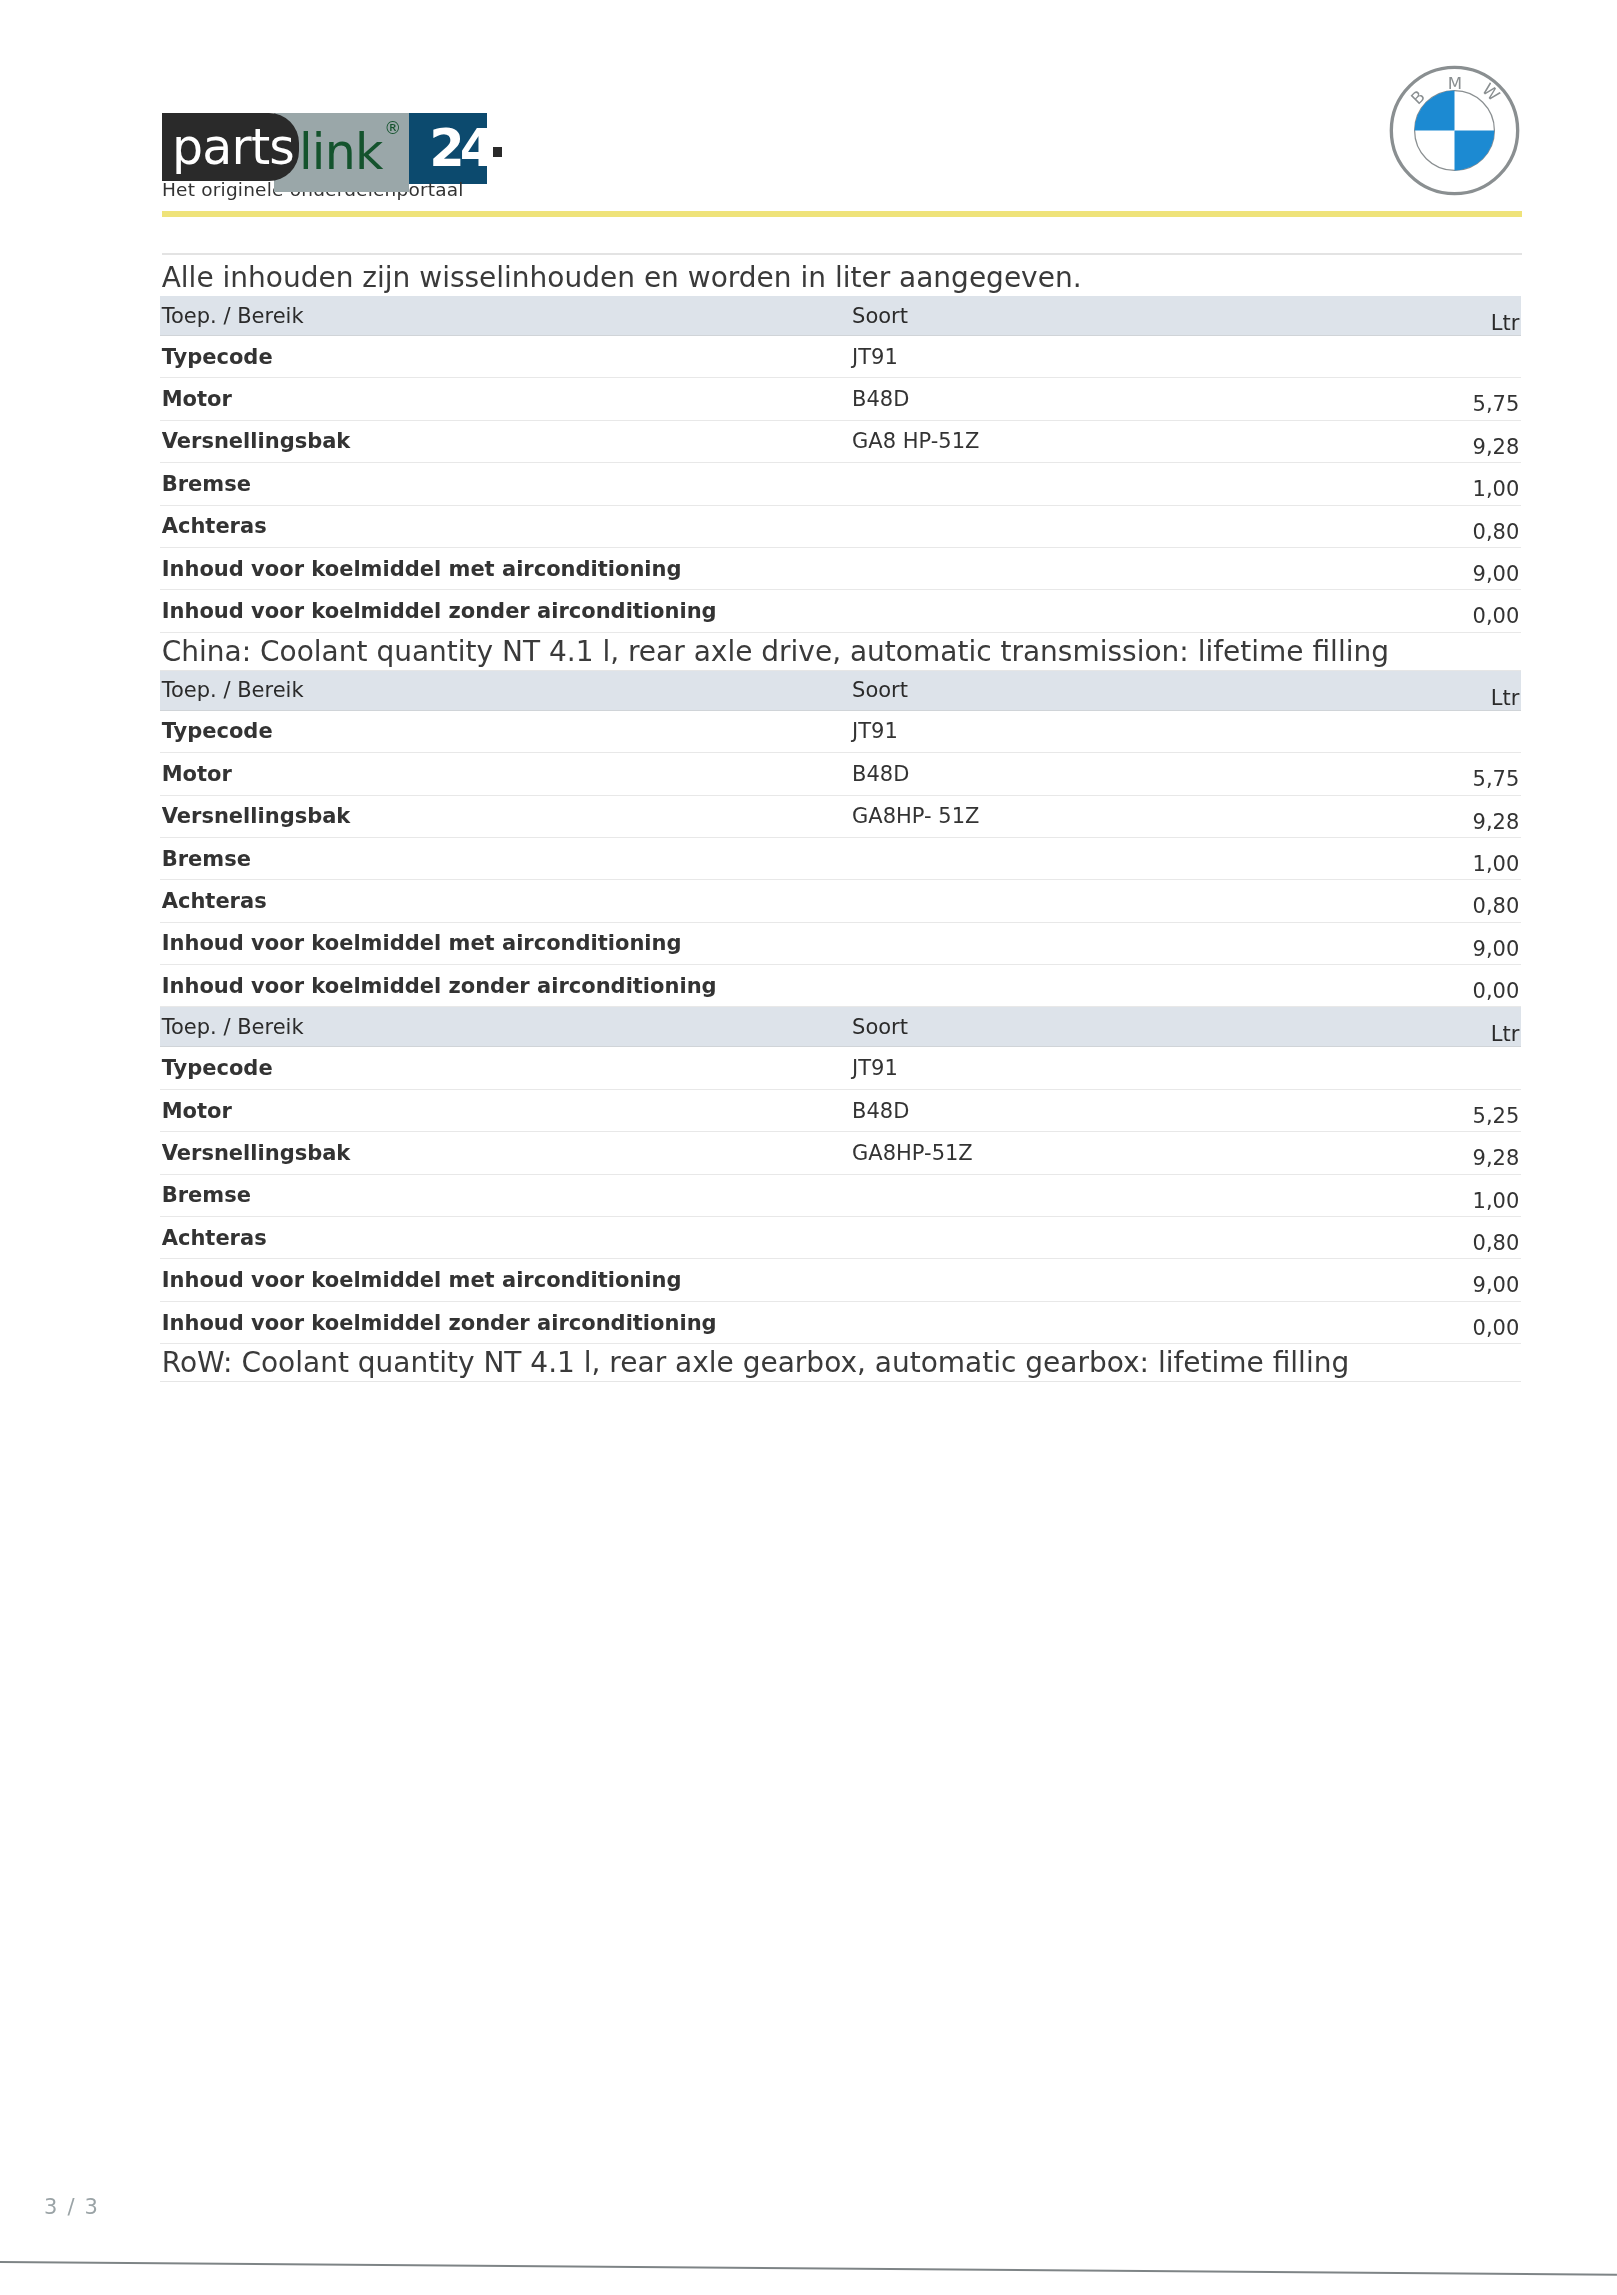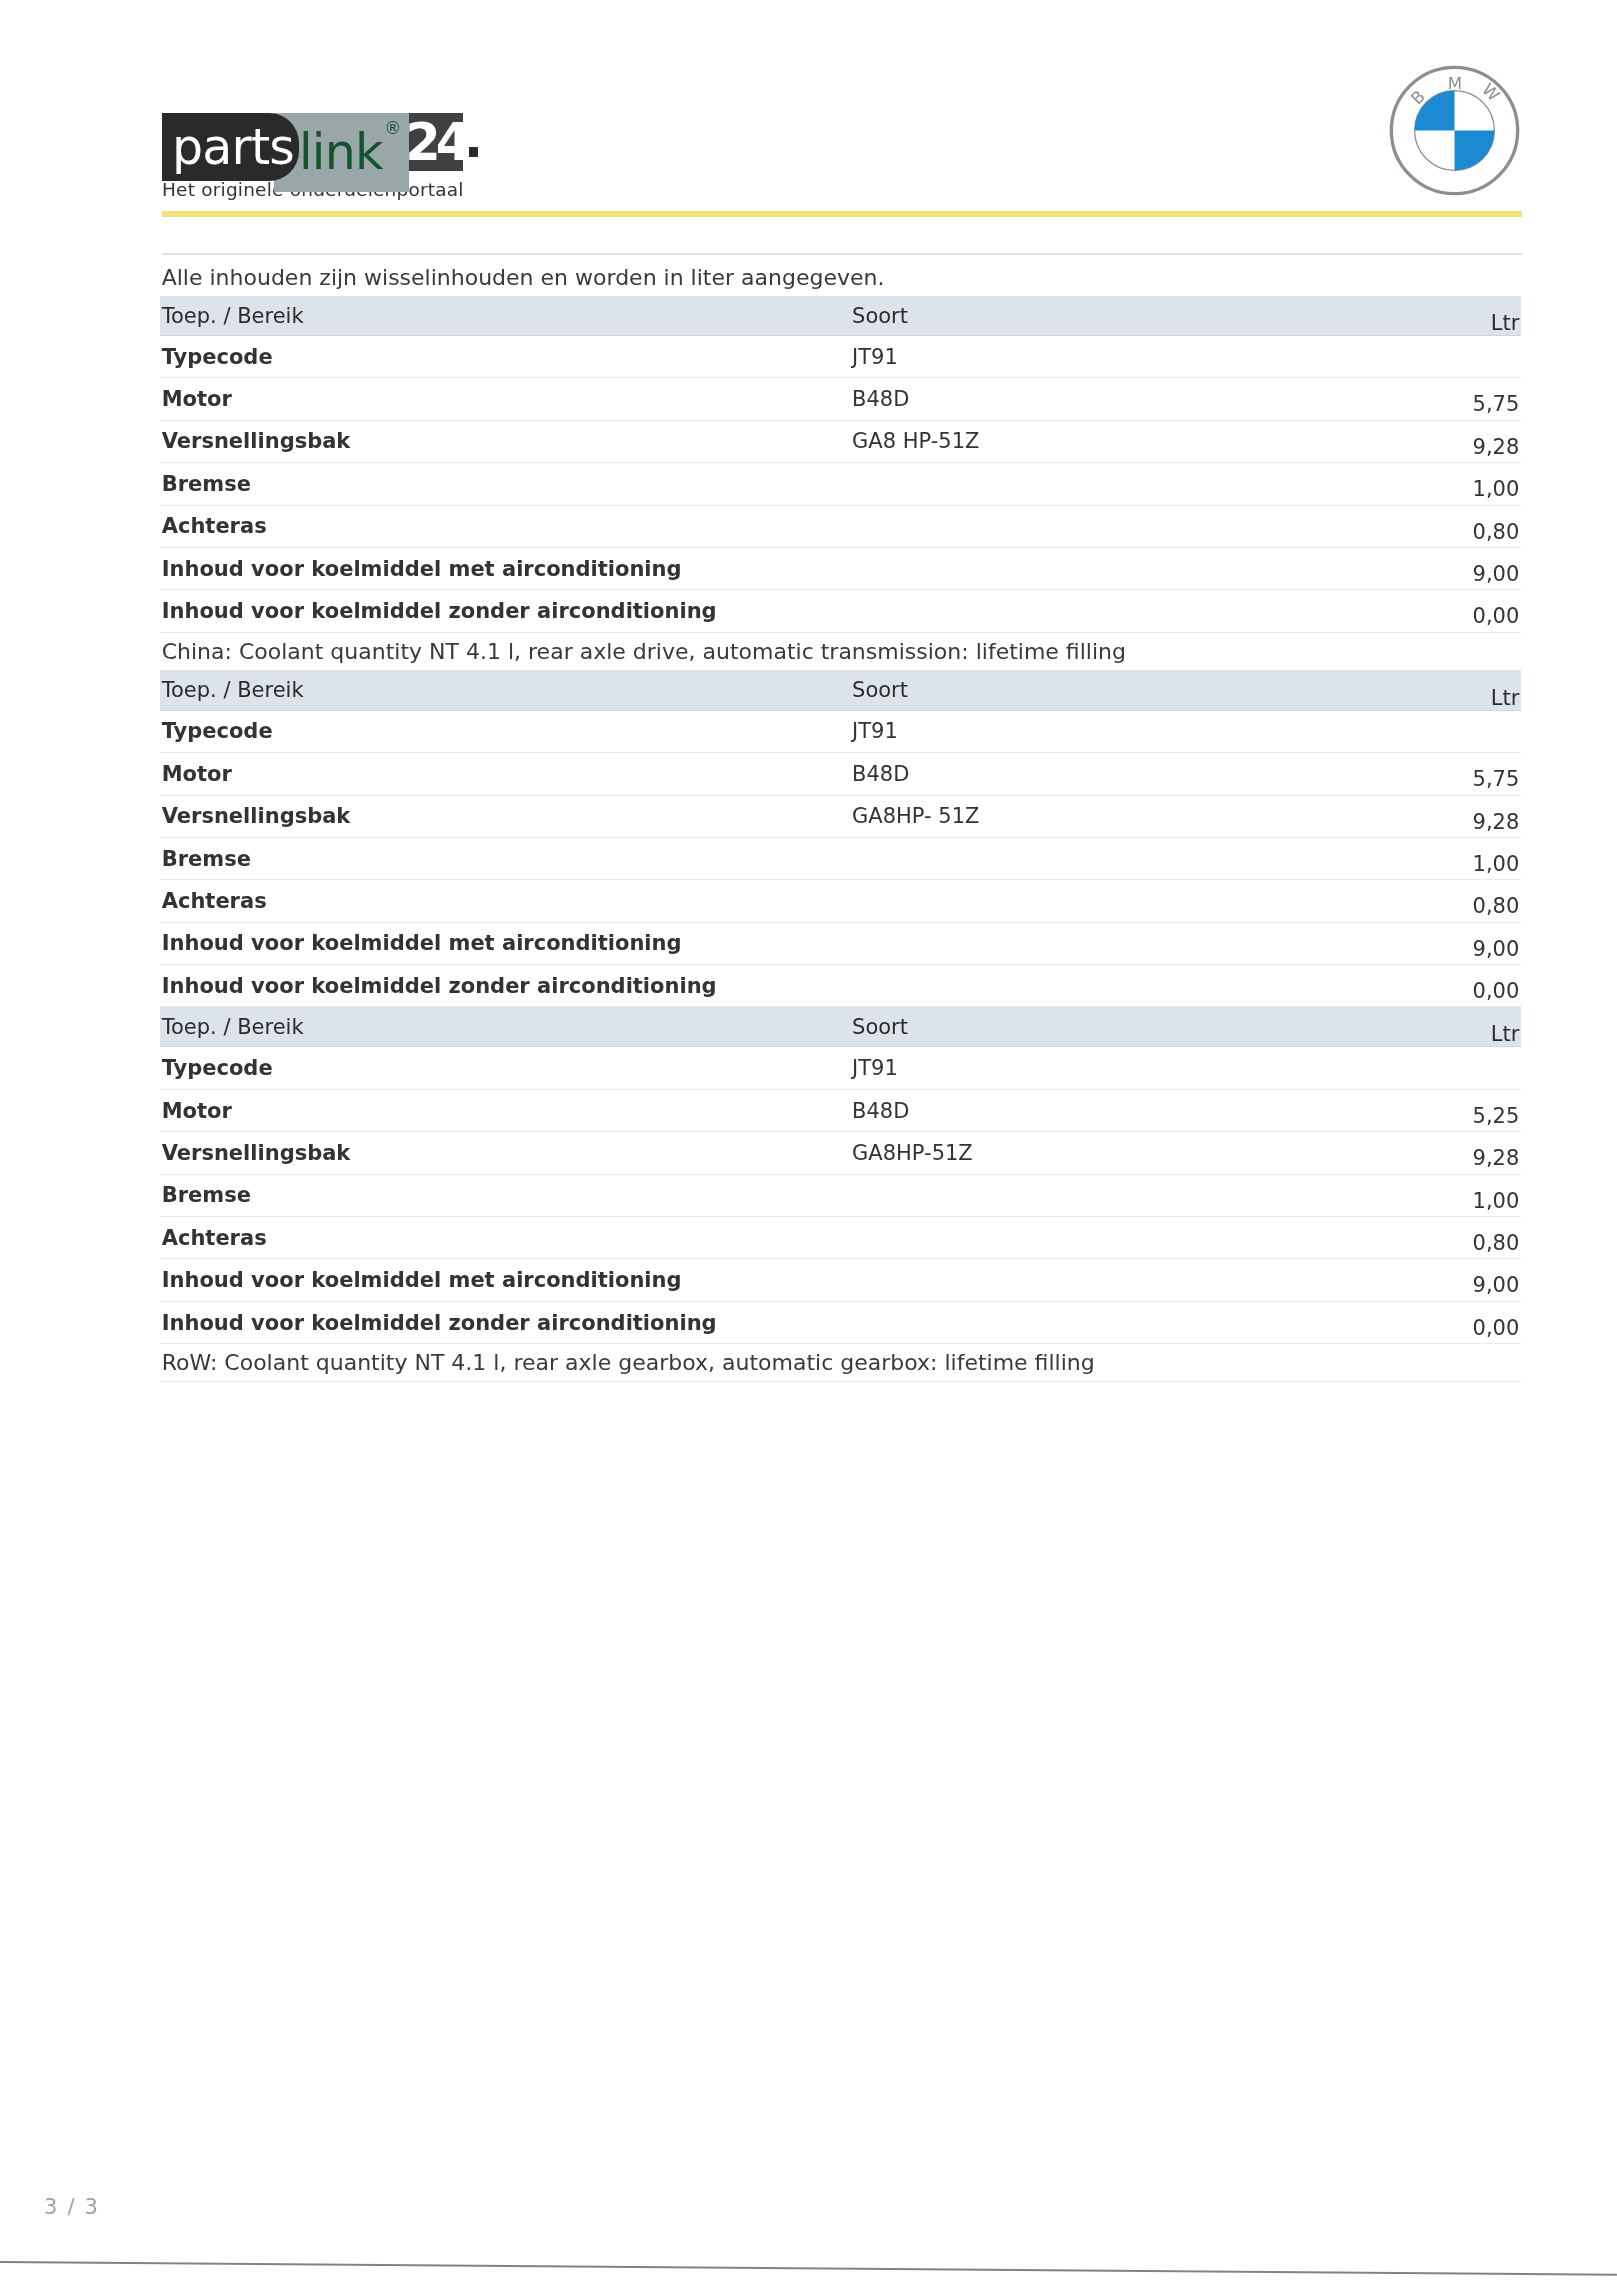--- a/index.html
+++ b/index.html
@@ -19,35 +19,35 @@
       position: relative; z-index: 2;
     }
     .logo-link {
       background: #9aa7a9; color: #14532d; height: 79px; margin-left: -25px;
       padding: 0 8.4px 0 25px; display: flex; align-items: center;
       font-family: "DejaVu Sans", sans-serif; font-size: 49px; letter-spacing: -0.8px;
       position: relative; z-index: 1;
     }
     .logo-link sup { font-size: 17px; align-self: flex-start; margin-top: 5px; margin-left: 1.7px; }
     .logo-24 {
-      background: #404040; color: #ffffff; height: 58px; width: 54px;
+      background: #0c4a6e; color: #ffffff; height: 71px; width: 54px;
       display: flex; align-items: center; justify-content: center;
-      font-family: "DejaVu Sans", sans-serif; font-weight: bold; font-size: 51px; letter-spacing: -5px;
+      font-family: "DejaVu Sans", sans-serif; font-weight: bold; font-size: 51px; letter-spacing: -5px; padding-left: 24px;
     }
     .logo-dot { width: 8.4px; height: 10px; background: #2a2a2a; align-self: flex-end; margin: 0 0 17px 6.7px; }
     .logo-tagline { font-size: 18.5px; color: #333; margin-top: 5px; letter-spacing: 0.2px; }
 
     .bmw-logo { position: absolute; left: 1388px; top: 64px; width: 133px; height: 133px; }
 
     .yellow-rule { position: absolute; left: 162px; top: 211px; width: 1360px; height: 5.9px; background: #efe37a; }
     .top-rule { position: absolute; left: 162px; top: 253px; width: 1360px; height: 1.7px; background: #e3e3e3; }
 
     
     .content { position: absolute; left: 160px; top: 259px; width: 1361px; }
-    .note { font-size: 22px; color: #3a3a3a; height: 37px; line-height: 37px; padding-left: 1.7px; white-space: nowrap; }
+    .note { font-size: 28px; color: #3a3a3a; height: 37px; line-height: 37px; padding-left: 1.7px; white-space: nowrap; }
     .note.foot { border-bottom: 1.7px solid #e6e6e6; }
 
     table.spec { width: 100%; border-collapse: collapse; table-layout: fixed; }
     table.spec th, table.spec td { font-size: 21px; font-weight: normal; padding: 0 1.7px; height: 38px; white-space: nowrap; }
     table.spec thead tr { background: #dde3ea; }
     table.spec thead th { height: 39px; border-bottom: 1.7px solid #d0d4d8; color: #2b2b2b; }
     table.spec tbody td { border-bottom: 1.7px solid #e8e8e8; color: #333; vertical-align: bottom; padding-bottom: 3.4px; }
     table.spec tbody td:first-child { vertical-align: middle; padding-bottom: 0; font-weight: bold; }
     table.spec tbody td:nth-child(2) { vertical-align: middle; padding-bottom: 0; }
     .c1 { width: 687px; text-align: left; }

